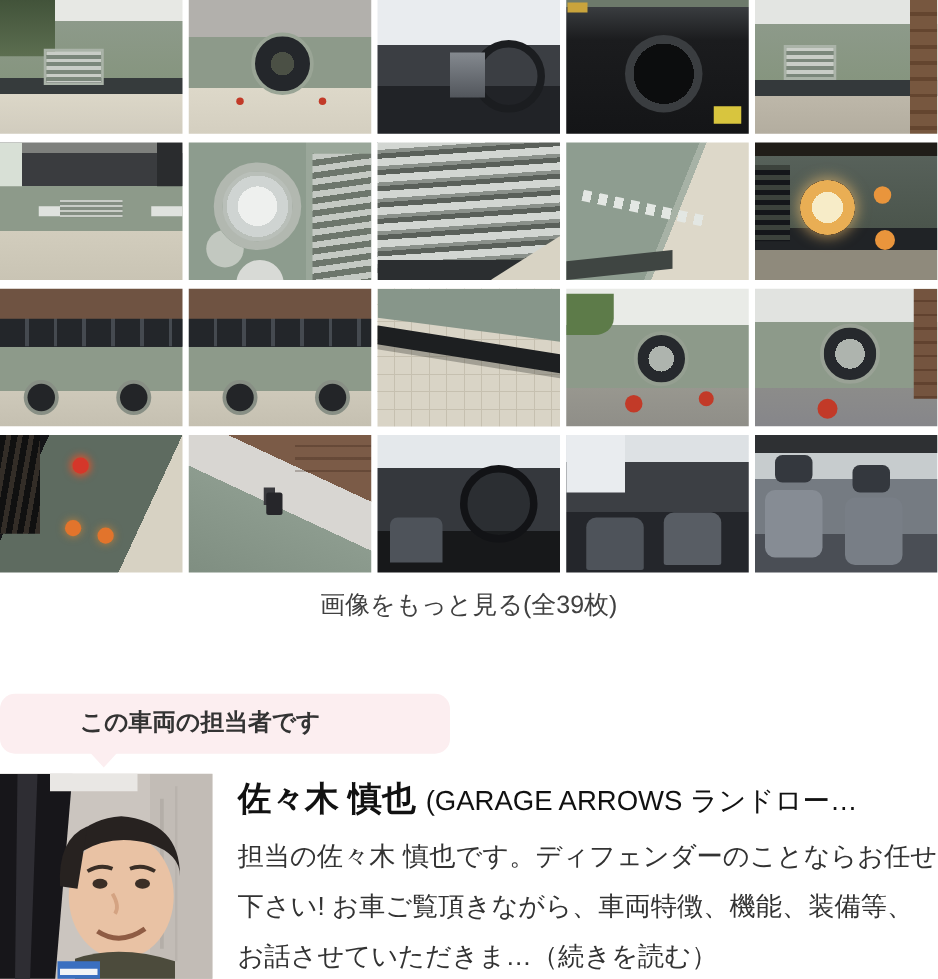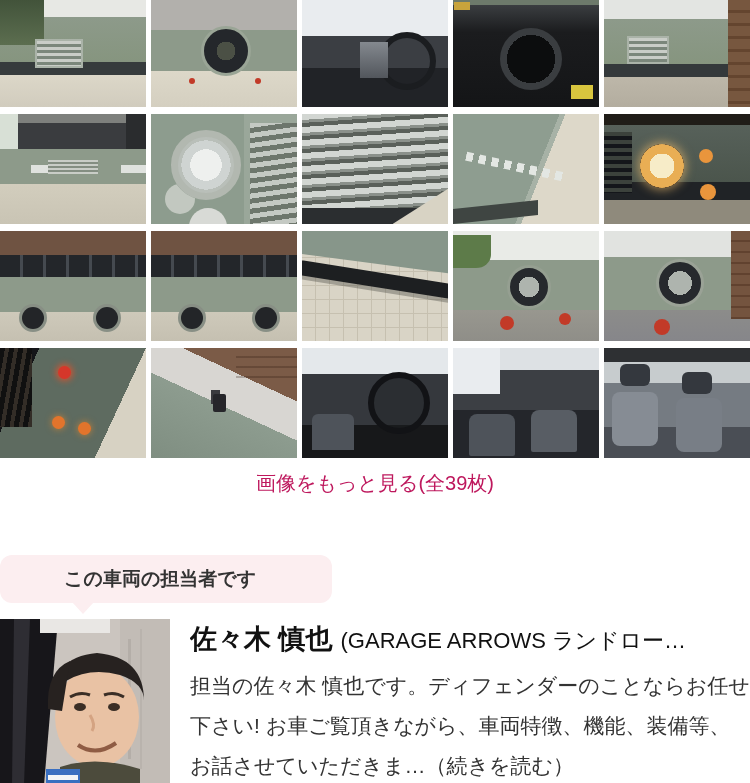--- a/index.html
+++ b/index.html
@@ -101,25 +101,25 @@
   .t19::before{left:0;top:0;width:32%;height:42%;background:#e9ecef;}
   .t19::after{right:22px;bottom:6px;width:46px;height:42px;background:#585d64;border-radius:8px 8px 2px 2px;box-shadow:-62px 4px 0 #4e535a;}
 
   
   .t20{background:linear-gradient(180deg,#2e3033 0%,#2e3033 13%,#c7ccce 13%,#c7ccce 32%,#757b82 32%,#757b82 72%,#4a4e55 72%,#4a4e55 100%);}
   .t20::before{left:16px;top:16px;width:30px;height:22px;background:#34383e;border-radius:6px;box-shadow:62px 8px 0 #34383e;}
   .t20::after{left:8px;top:44px;width:46px;height:54px;background:#868c94;border-radius:8px;box-shadow:64px 6px 0 #787e86;}
 
   
   .more-wrap{text-align:center;margin-top:12px;height:30px;}
-  .more-link{font-size:20px;color:#be185d;text-decoration:none;cursor:pointer;text-align:center;}
+  .more-link{font-size:20px;color:#404040;text-decoration:none;cursor:pointer;text-align:center;}
 
   
   .staff{margin-top:55px;}
-  .bubble{position:relative;width:332px;height:48px;background:#fceef0;border-radius:12px;box-sizing:border-box;padding-left:64px;font-size:19px;font-weight:bold;color:#333;line-height:48px;}
+  .bubble{position:relative;width:360px;height:48px;background:#fceef0;border-radius:12px;box-sizing:border-box;padding-left:64px;font-size:19px;font-weight:bold;color:#333;line-height:48px;}
   .bubble-tail{position:absolute;left:72px;bottom:-11px;width:0;height:0;border-left:11px solid transparent;border-right:11px solid transparent;border-top:12px solid #fceef0;}
   .staff-row{display:flex;margin-top:14px;align-items:center;}
   .staff-photo{width:170px;height:166px;flex:none;overflow:hidden;background:#c9c3bd;cursor:pointer;}
   .staff-photo svg{display:block;}
   .staff-info{margin-left:20px;flex:1;min-width:0;overflow:hidden;}
   .name-line{white-space:nowrap;overflow:hidden;margin-top:4px;}
   .staff-name{font-size:27px;font-weight:600;color:#111;}
   .staff-affil{font-size:22px;font-weight:400;color:#111;margin-left:8px;}
   .staff-desc{font-size:21px;line-height:40px;color:#333;margin:9px 0 0;letter-spacing:0;}
   .read-more{color:#333;cursor:pointer;}

